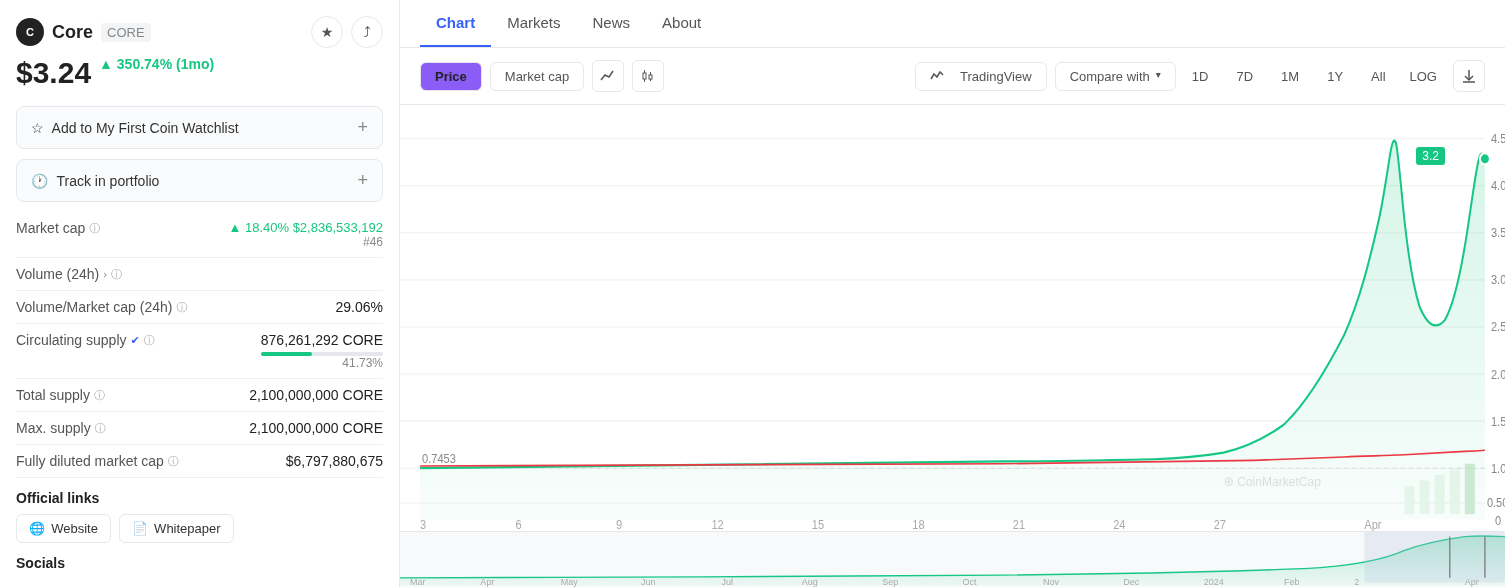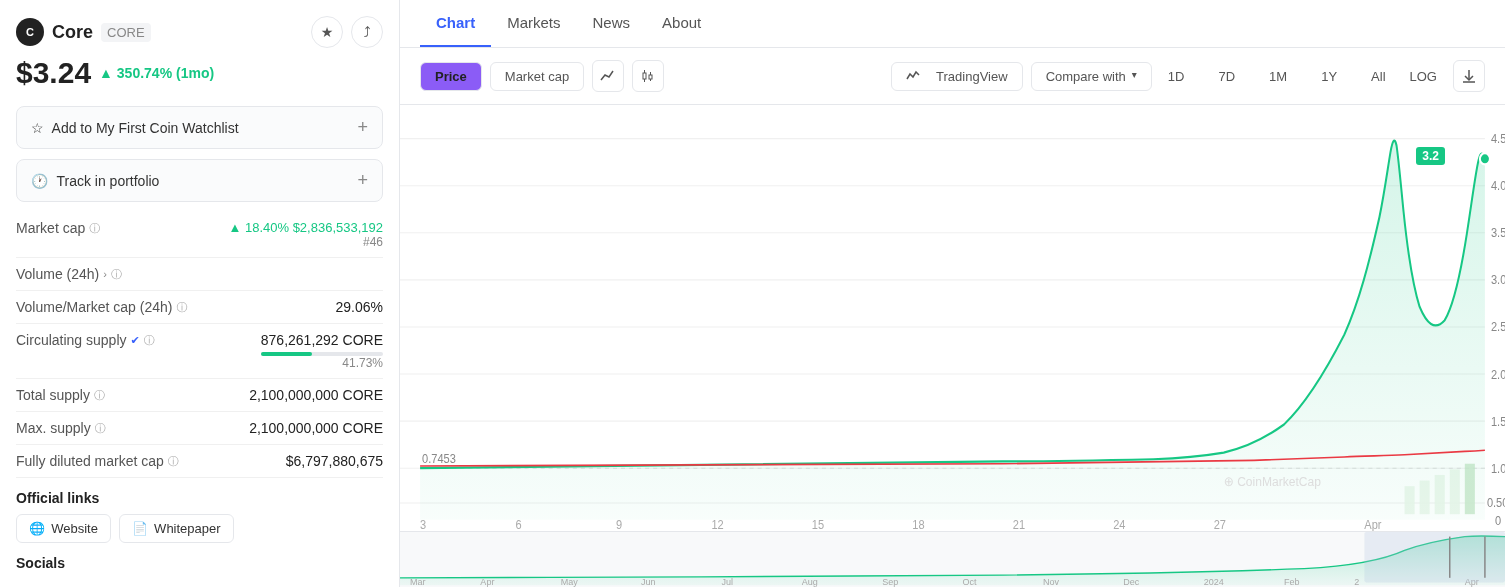--- a/index.html
+++ b/index.html
@@ -6,21 +6,21 @@
     body { font-family: -apple-system, BlinkMacSystemFont, 'Segoe UI', sans-serif; background: #fff; color: #222; font-size: 14px; display: flex; height: 587px; overflow: hidden; }
 
     
     .left-panel { width: 400px; min-width: 400px; border-right: 1px solid #e5e7eb; padding: 16px; overflow-y: auto; }
     .coin-header { display: flex; align-items: center; gap: 8px; margin-bottom: 8px; }
     .coin-logo { width: 28px; height: 28px; border-radius: 50%; background: #222; display: flex; align-items: center; justify-content: center; color: #fff; font-size: 11px; font-weight: bold; }
     .coin-name { font-size: 18px; font-weight: 700; }
     .coin-symbol { font-size: 13px; color: #888; background: #f3f4f6; border-radius: 4px; padding: 2px 6px; }
     .header-actions { margin-left: auto; display: flex; gap: 8px; }
     .icon-btn { width: 32px; height: 32px; border-radius: 50%; border: 1px solid #e5e7eb; background: #fff; cursor: pointer; display: flex; align-items: center; justify-content: center; color: #555; font-size: 14px; }
-    .price-row { display: flex; align-items: center; gap: 8px; margin-bottom: 16px; }
+    .price-row { display: flex; gap: 8px; margin-bottom: 16px; }
     .price { font-size: 30px; font-weight: 700; }
     .price-change { color: #16c784; font-size: 14px; font-weight: 600; }
 
     .watchlist-btn, .portfolio-btn {
       display: flex; align-items: center; justify-content: space-between;
       border: 1px solid #e5e7eb; border-radius: 8px; padding: 10px 14px;
       margin-bottom: 10px; cursor: pointer; background: #fafbfc; color: #333;
     }
     .btn-left { display: flex; align-items: center; gap: 8px; font-size: 14px; }
     .btn-plus { color: #888; font-size: 18px; }
@@ -256,21 +256,21 @@
     <button class="tradingview-btn">
       <svg width="14" height="14" viewBox="0 0 14 14">
         <polyline points="1,10 4,5 7,8 10,3 13,6" stroke="#555" stroke-width="1.5" fill="none"></polyline>
       </svg>
       <span>TradingView</span>
     </button>
     <button class="compare-btn">
       <span>Compare with</span>
       <span class="chevron-icon">▾</span>
     </button>
-    <div style="display:flex;gap:18px;align-items:center;" id="time-btns">
+    <div style="display:flex;gap:12px;align-items:center;" id="time-btns">
         <button class="time-btn">1D</button>
         <button class="time-btn">7D</button>
         <button class="time-btn">1M</button>
         <button class="time-btn">1Y</button>
         <button class="time-btn">All</button>
       </div>
     <button class="log-btn">LOG</button>
     <button class="download-btn">
       <svg width="14" height="14" viewBox="0 0 14 14">
         <line x1="7" y1="1" x2="7" y2="10" stroke="#555" stroke-width="1.5"></line>
@@ -340,21 +340,21 @@
       <text x="960" y="378" font-size="11" fill="#aaa">Apr</text>
 
       <text x="22" y="319" font-size="11" fill="#888">0.7453</text>
 
       <text x="820" y="340" font-size="12" fill="#ddd">⊕ CoinMarketCap</text>
 
       <text x="1065" y="395" font-size="11" fill="#aaa">USD</text>
     </svg>
 
     
-    <div style="position:absolute; right:60px; top:calc(48/380 * 100% - 12px); background:#16c784; color:#fff; font-size:12px; font-weight:700; padding:2px 6px; border-radius:3px;margin-left:12px;">3.2</div>
+    <div style="position:absolute; right:60px; top:calc(48/380 * 100% - 12px); background:#16c784; color:#fff; font-size:12px; font-weight:400; padding:2px 6px; border-radius:3px;margin-left:12px;">3.2</div>
   </div>
 
   <div class="mini-chart">
     <svg class="mini-chart-svg" viewBox="0 0 1100 60" preserveAspectRatio="none">
       <defs>
         <linearGradient id="miniGrad" x1="0" y1="0" x2="0" y2="1">
           <stop offset="0%" stop-color="#16c784" stop-opacity="0.3"></stop>
           <stop offset="100%" stop-color="#16c784" stop-opacity="0.05"></stop>
         </linearGradient>
       </defs>

